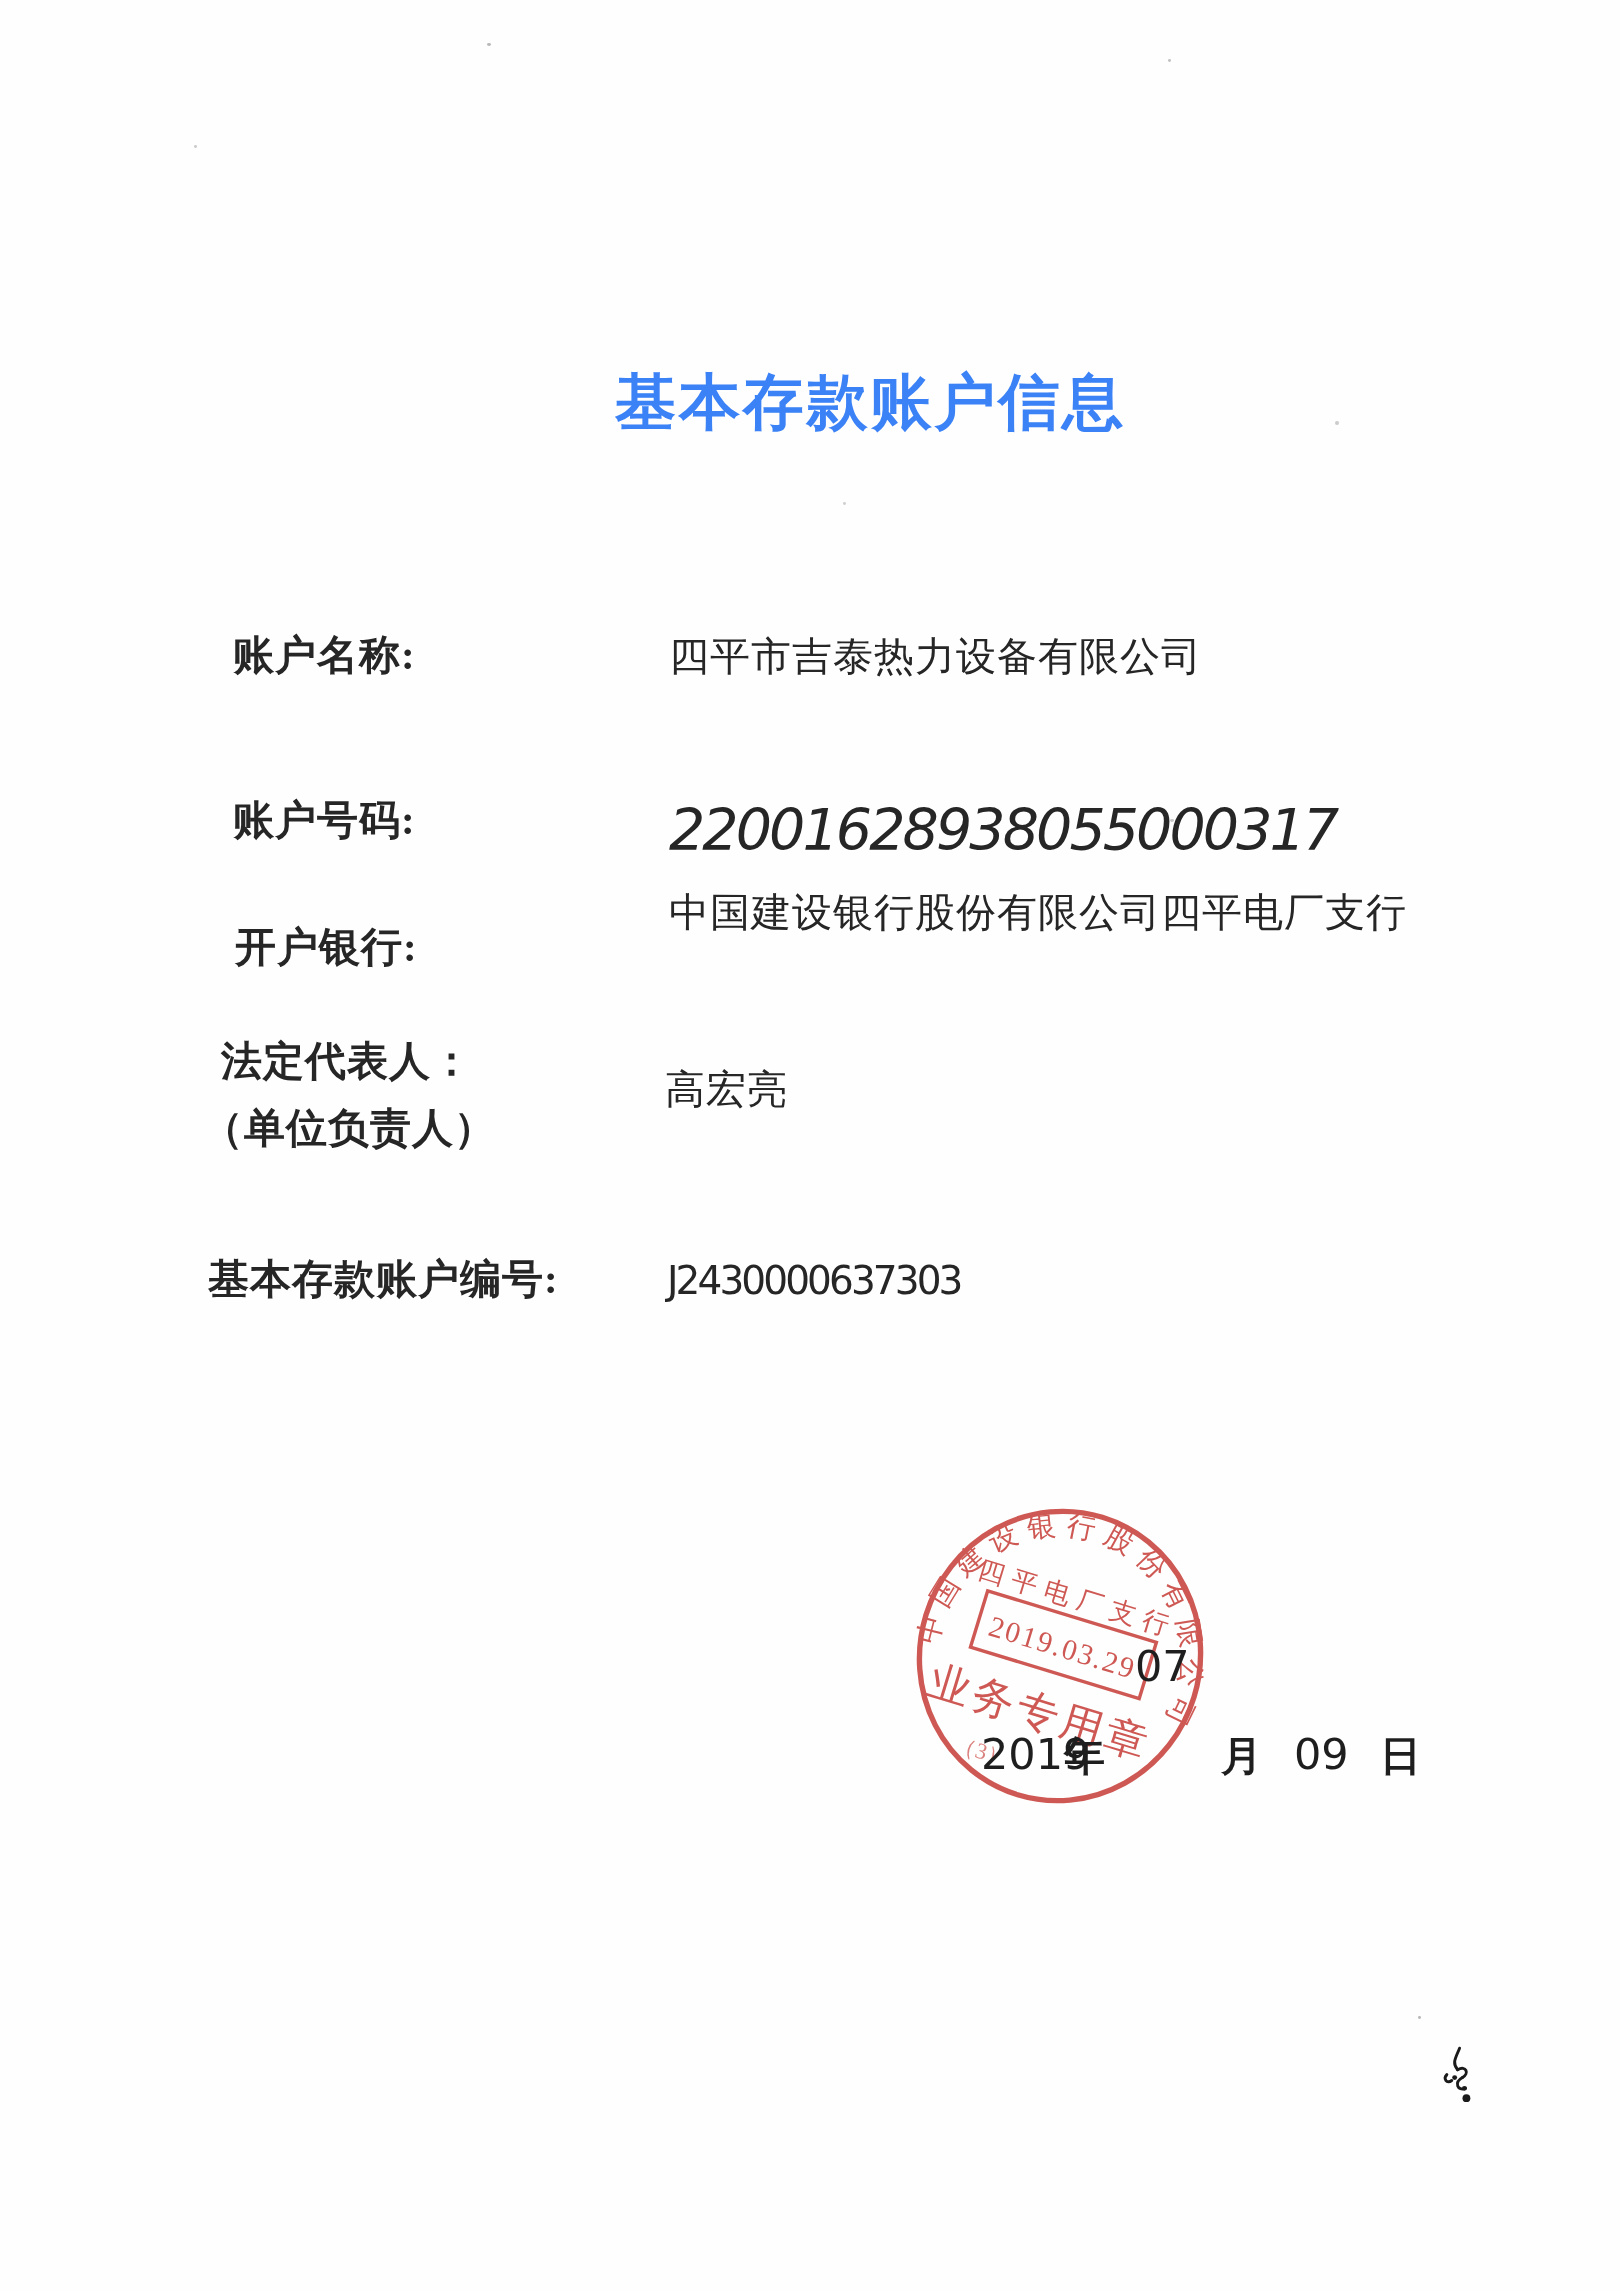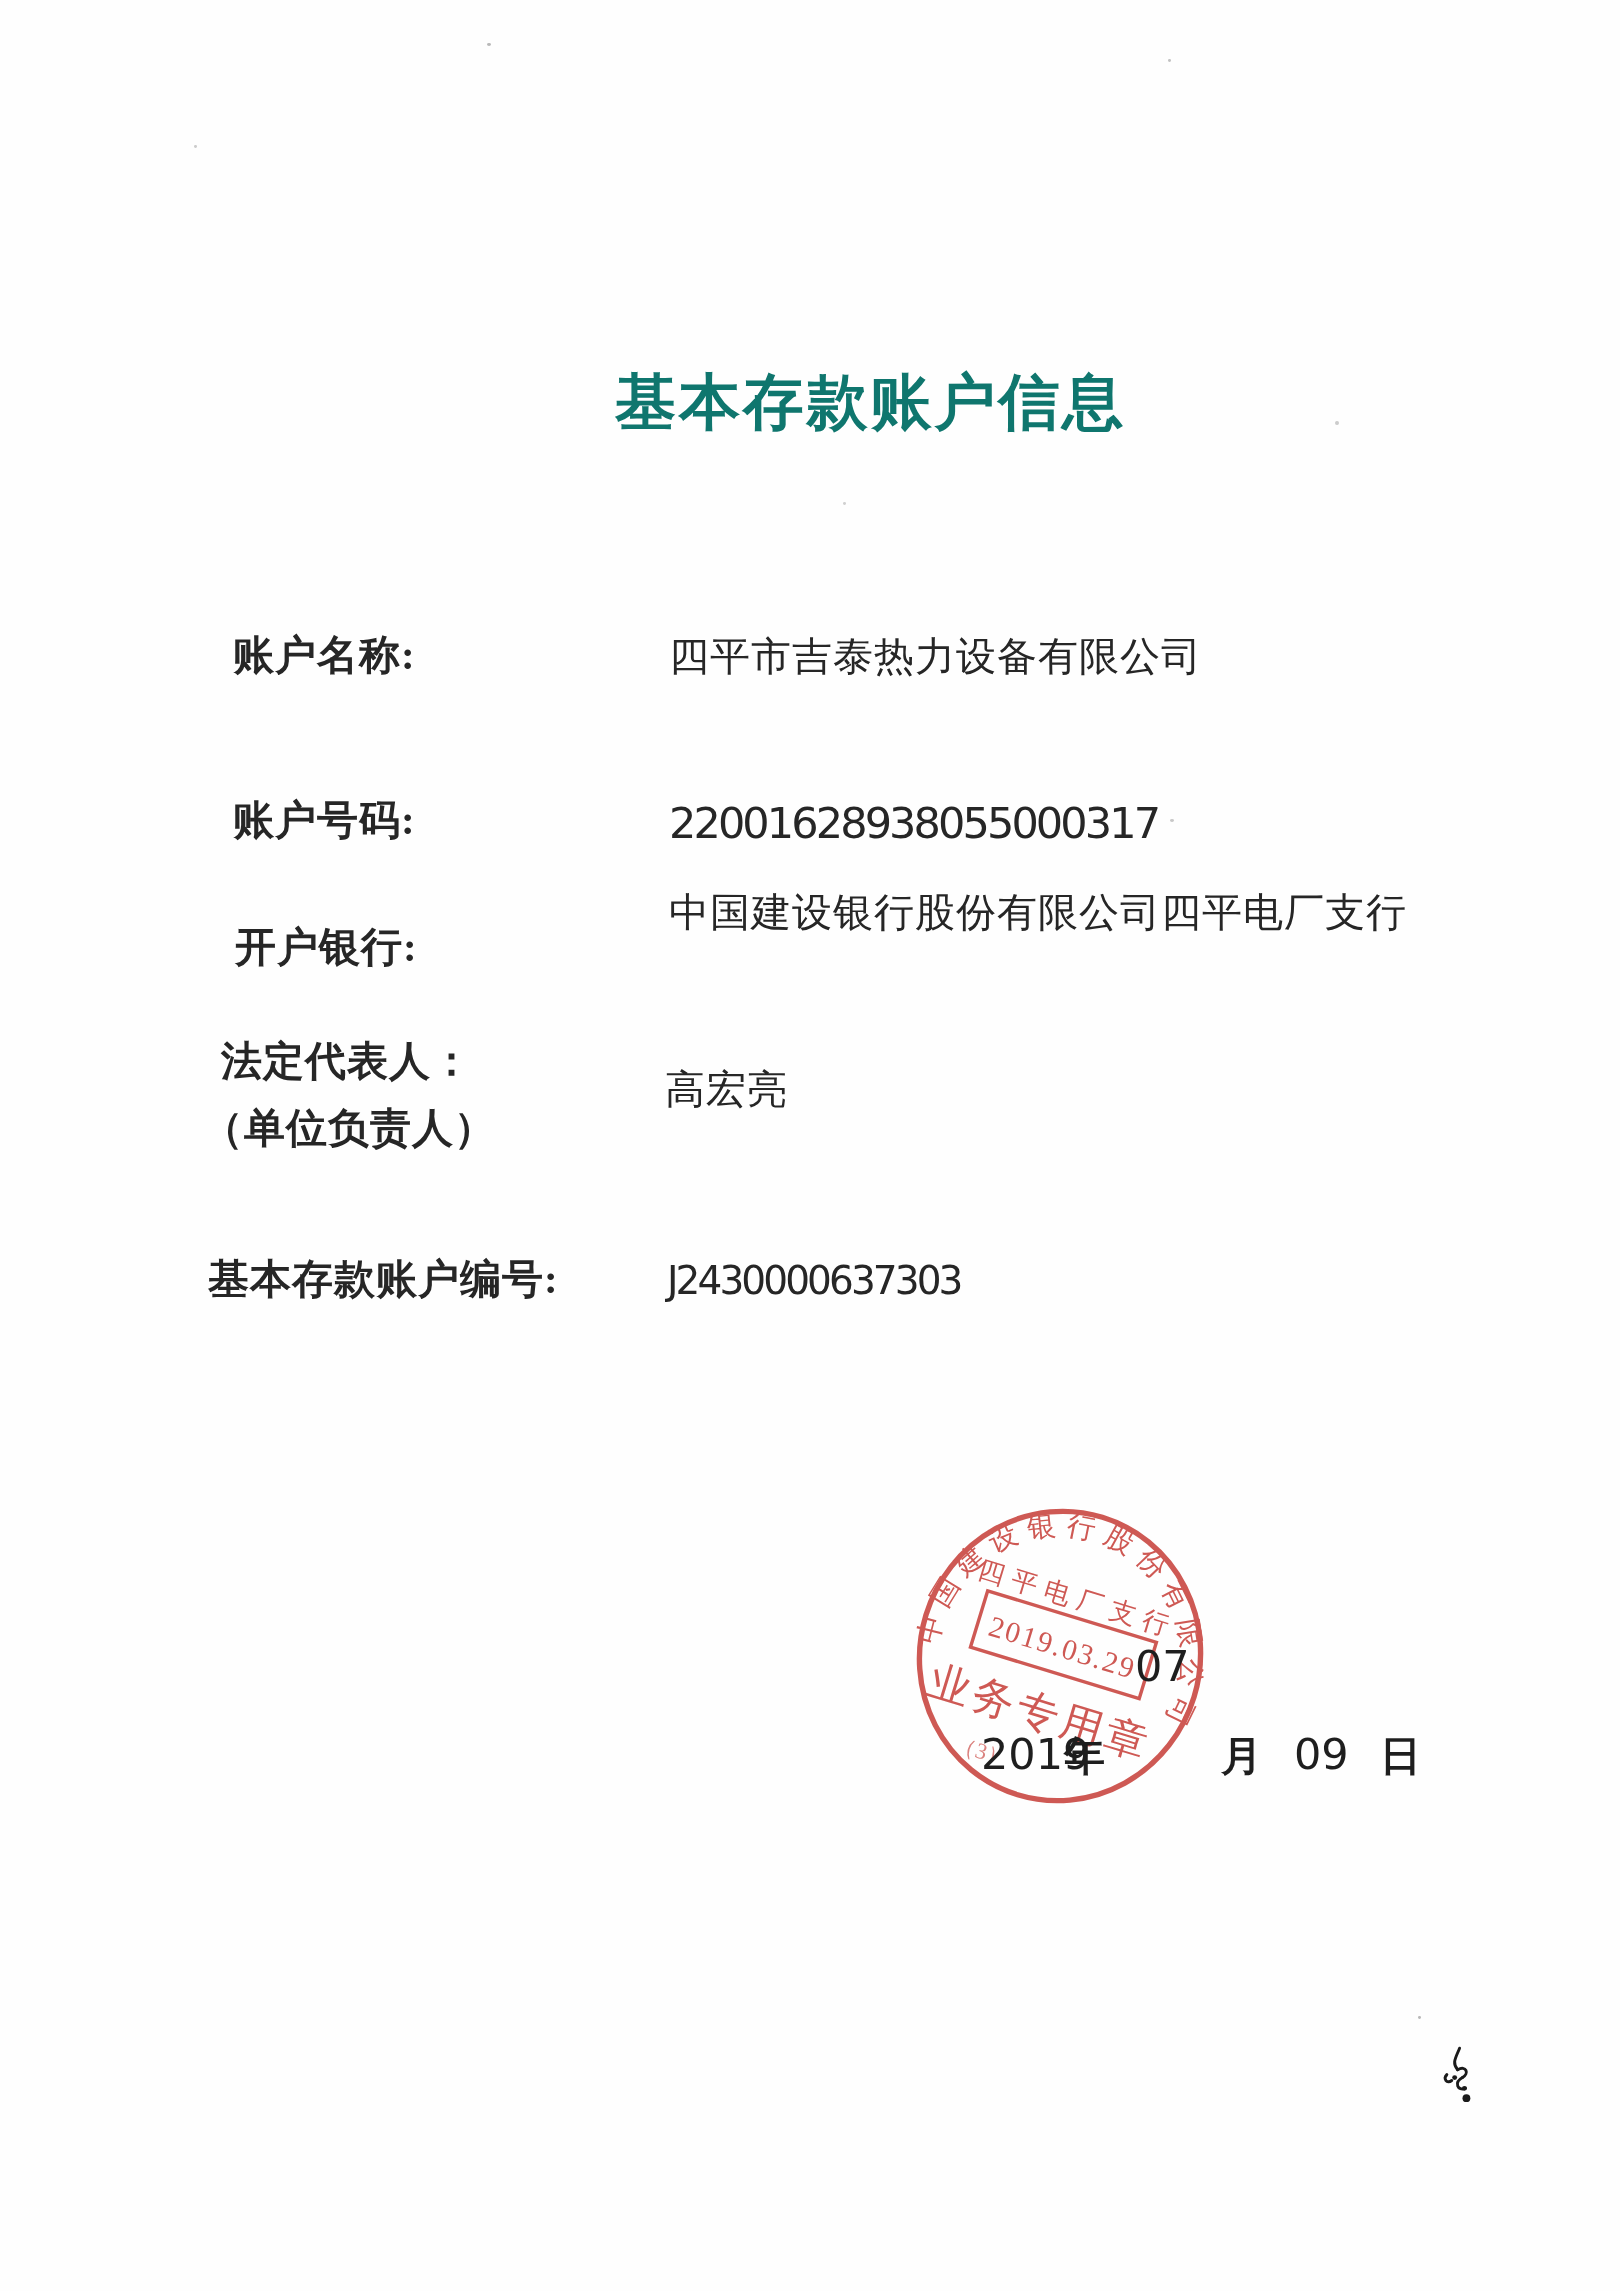--- a/index.html
+++ b/index.html
@@ -8,21 +8,21 @@
     width:1620px;height:2292px;
     margin:0 auto;
     background:#fefefe;
     overflow:hidden;
     font-family:"Liberation Serif","DejaVu Serif",serif;
     color:#262626;
   }
   .abs{position:absolute;line-height:1;white-space:nowrap;}
   .title{
     font-size:61px;font-weight:bold;letter-spacing:2.9px;
-    color:#0f766e;
+    color:#3b82f6;
   }
   .lbl{font-size:41px;font-weight:600;letter-spacing:1px;}
   .val{font-size:40px;font-weight:400;letter-spacing:1px;}
   .num{
     font-family:"DejaVu Sans","Liberation Sans",sans-serif;
     font-weight:400;letter-spacing:-2.9px;
   }
   .num2{
     font-family:"DejaVu Sans","Liberation Sans",sans-serif;
     font-weight:400;letter-spacing:-2.9px;font-size:39px;
@@ -44,21 +44,21 @@
 <body>
 
 <div class="page">
 
   <div class="abs title" style="left:615px;top:372px;">基本存款账户信息</div>
 
   <div class="abs lbl" style="left:233px;top:635px;">账户名称:</div>
   <div class="abs val" style="left:669px;top:637px;">四平市吉泰热力设备有限公司</div>
 
   <div class="abs lbl" style="left:233px;top:800px;">账户号码:</div>
-  <div class="abs val num" style="left:669px;top:802px;font-size:43px;">22001628938055000317</div>
+  <div class="abs val num" style="left:669px;top:802px;font-size:57px;font-style:italic;">22001628938055000317</div>
 
   <div class="abs lbl" style="left:235px;top:927px;">开户银行:</div>
   <div class="abs val" style="left:669px;top:893px;text-align:right;">中国建设银行股份有限公司四平电厂支行</div>
 
   <div class="abs lbl" style="left:221px;top:1041px;">法定代表人：</div>
   <div class="abs lbl" style="left:202px;top:1108px;">（单位负责人）</div>
   <div class="abs val" style="left:665px;top:1070px;">高宏亮</div>
 
   <div class="abs lbl" style="left:208px;top:1259px;text-align:center;">基本存款账户编号:</div>
   <div class="abs val num2" style="left:667px;top:1261px;">J2430000637303</div>

